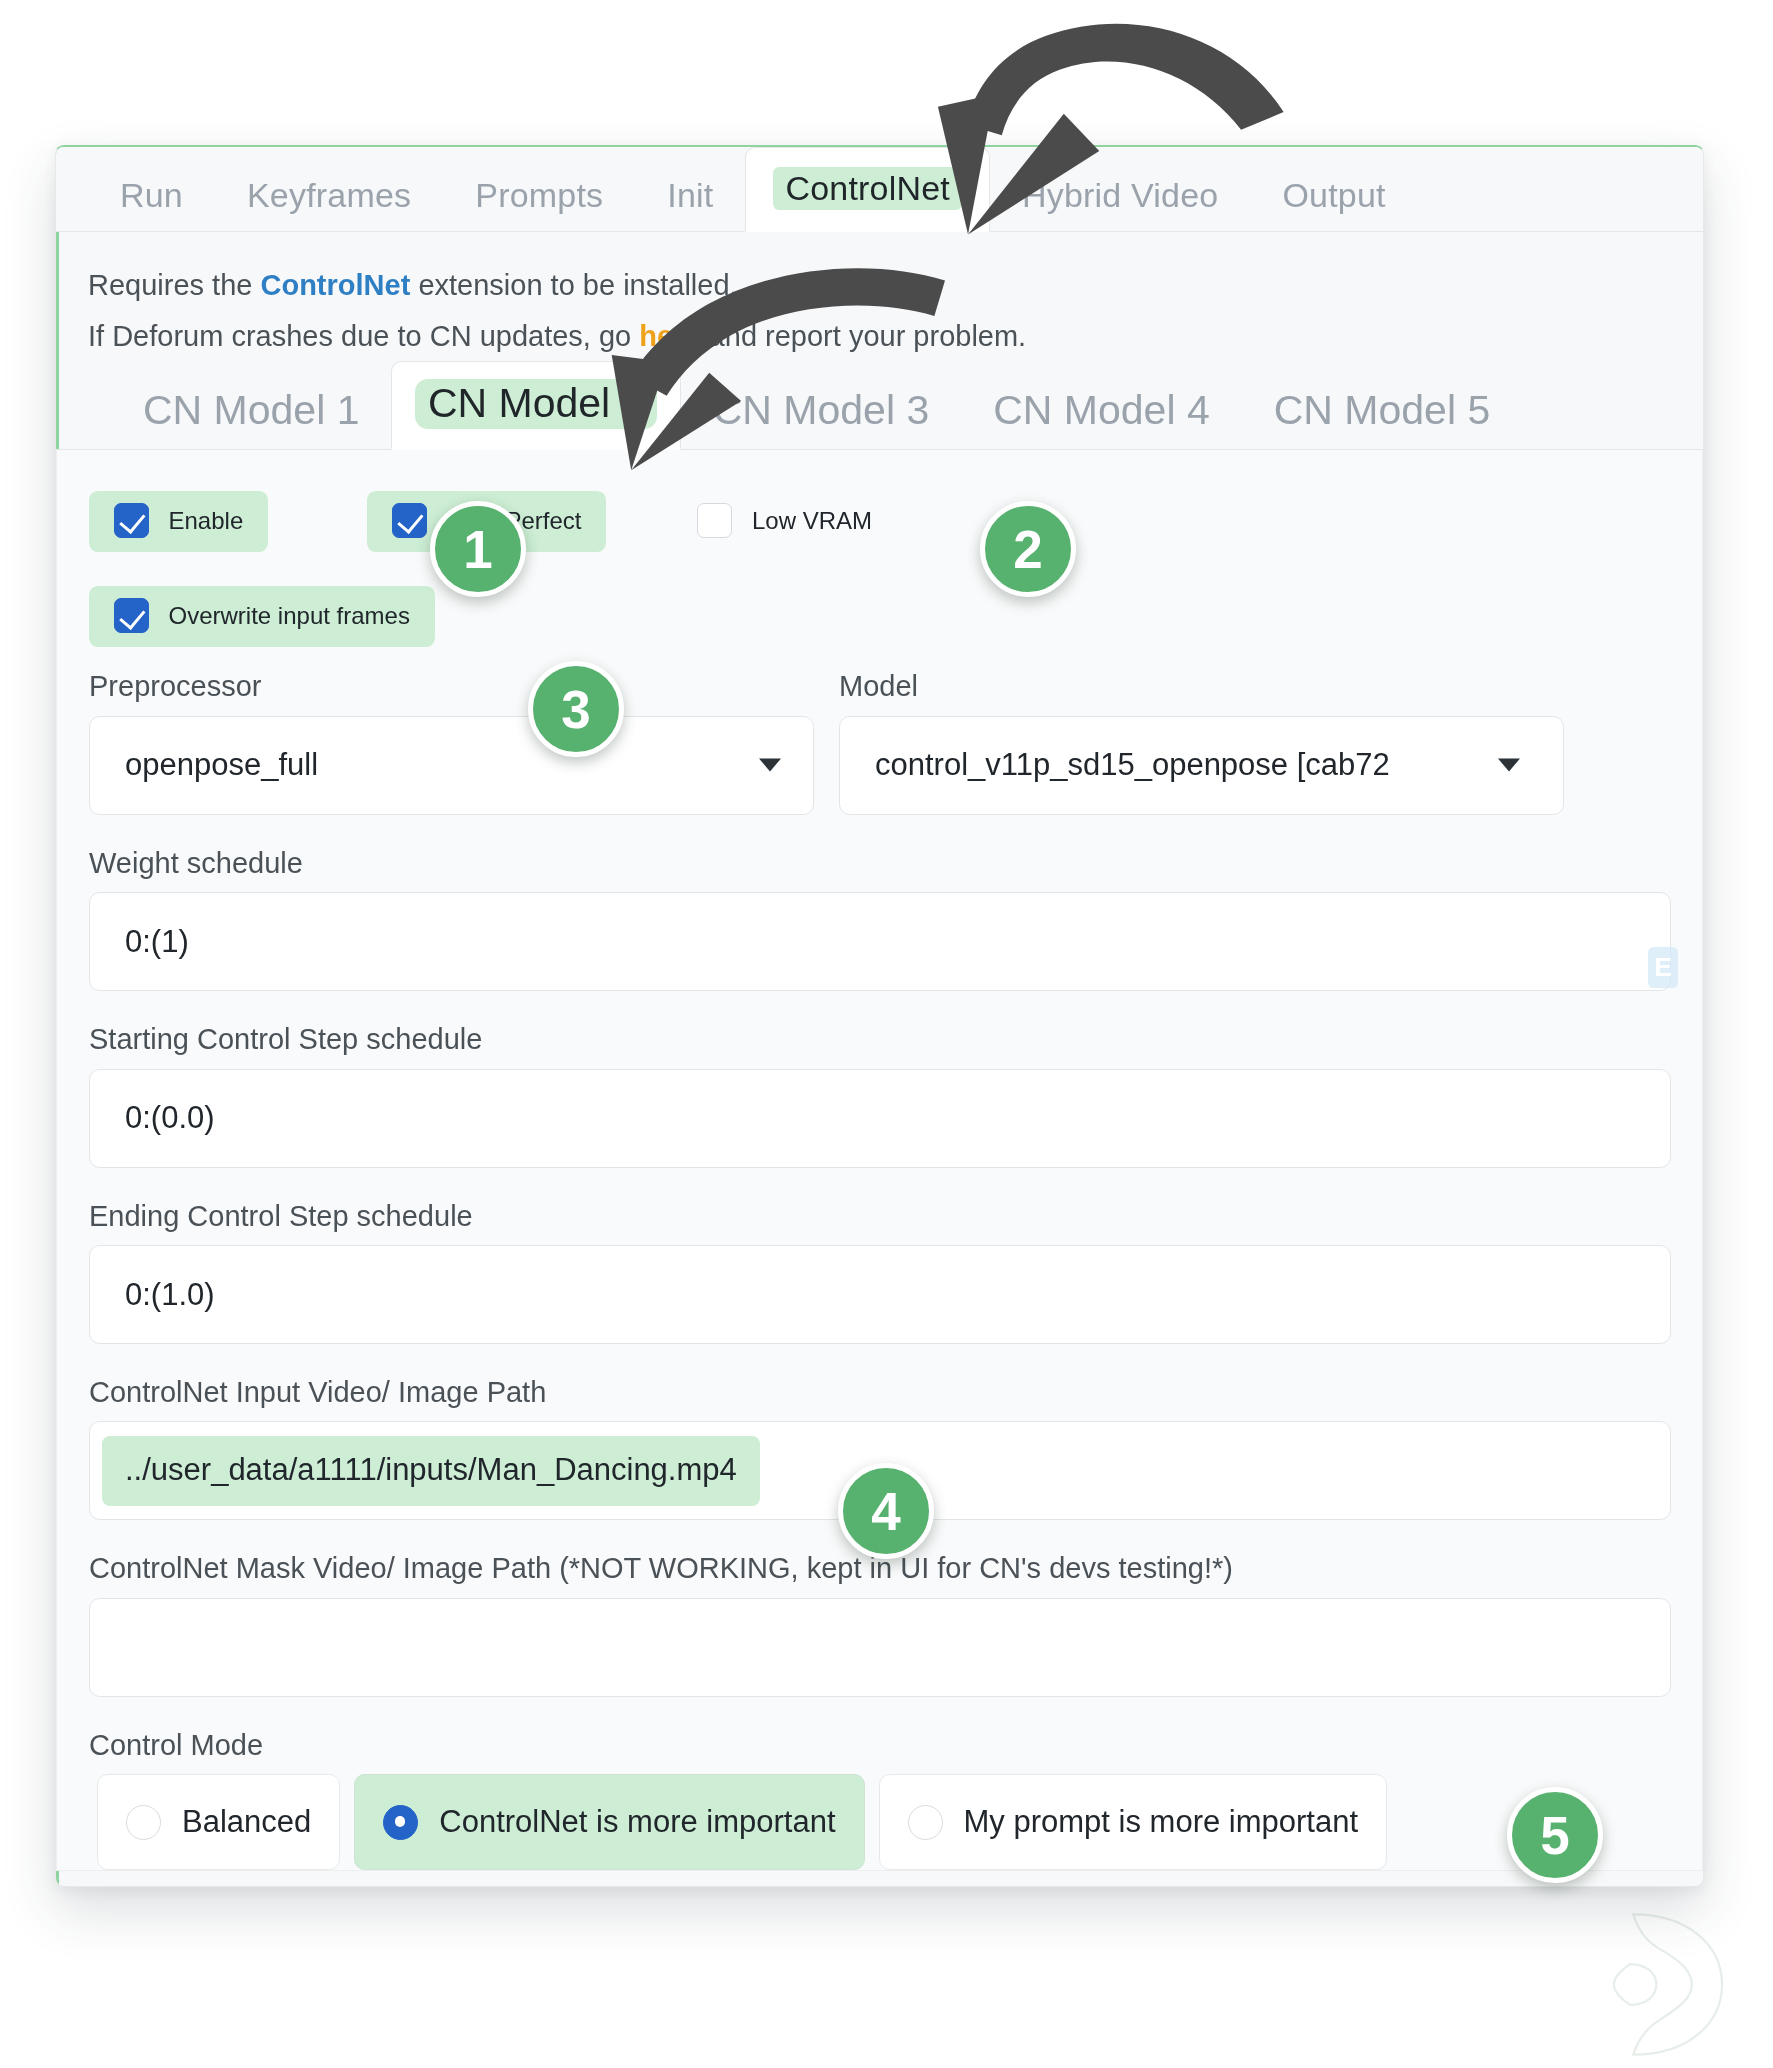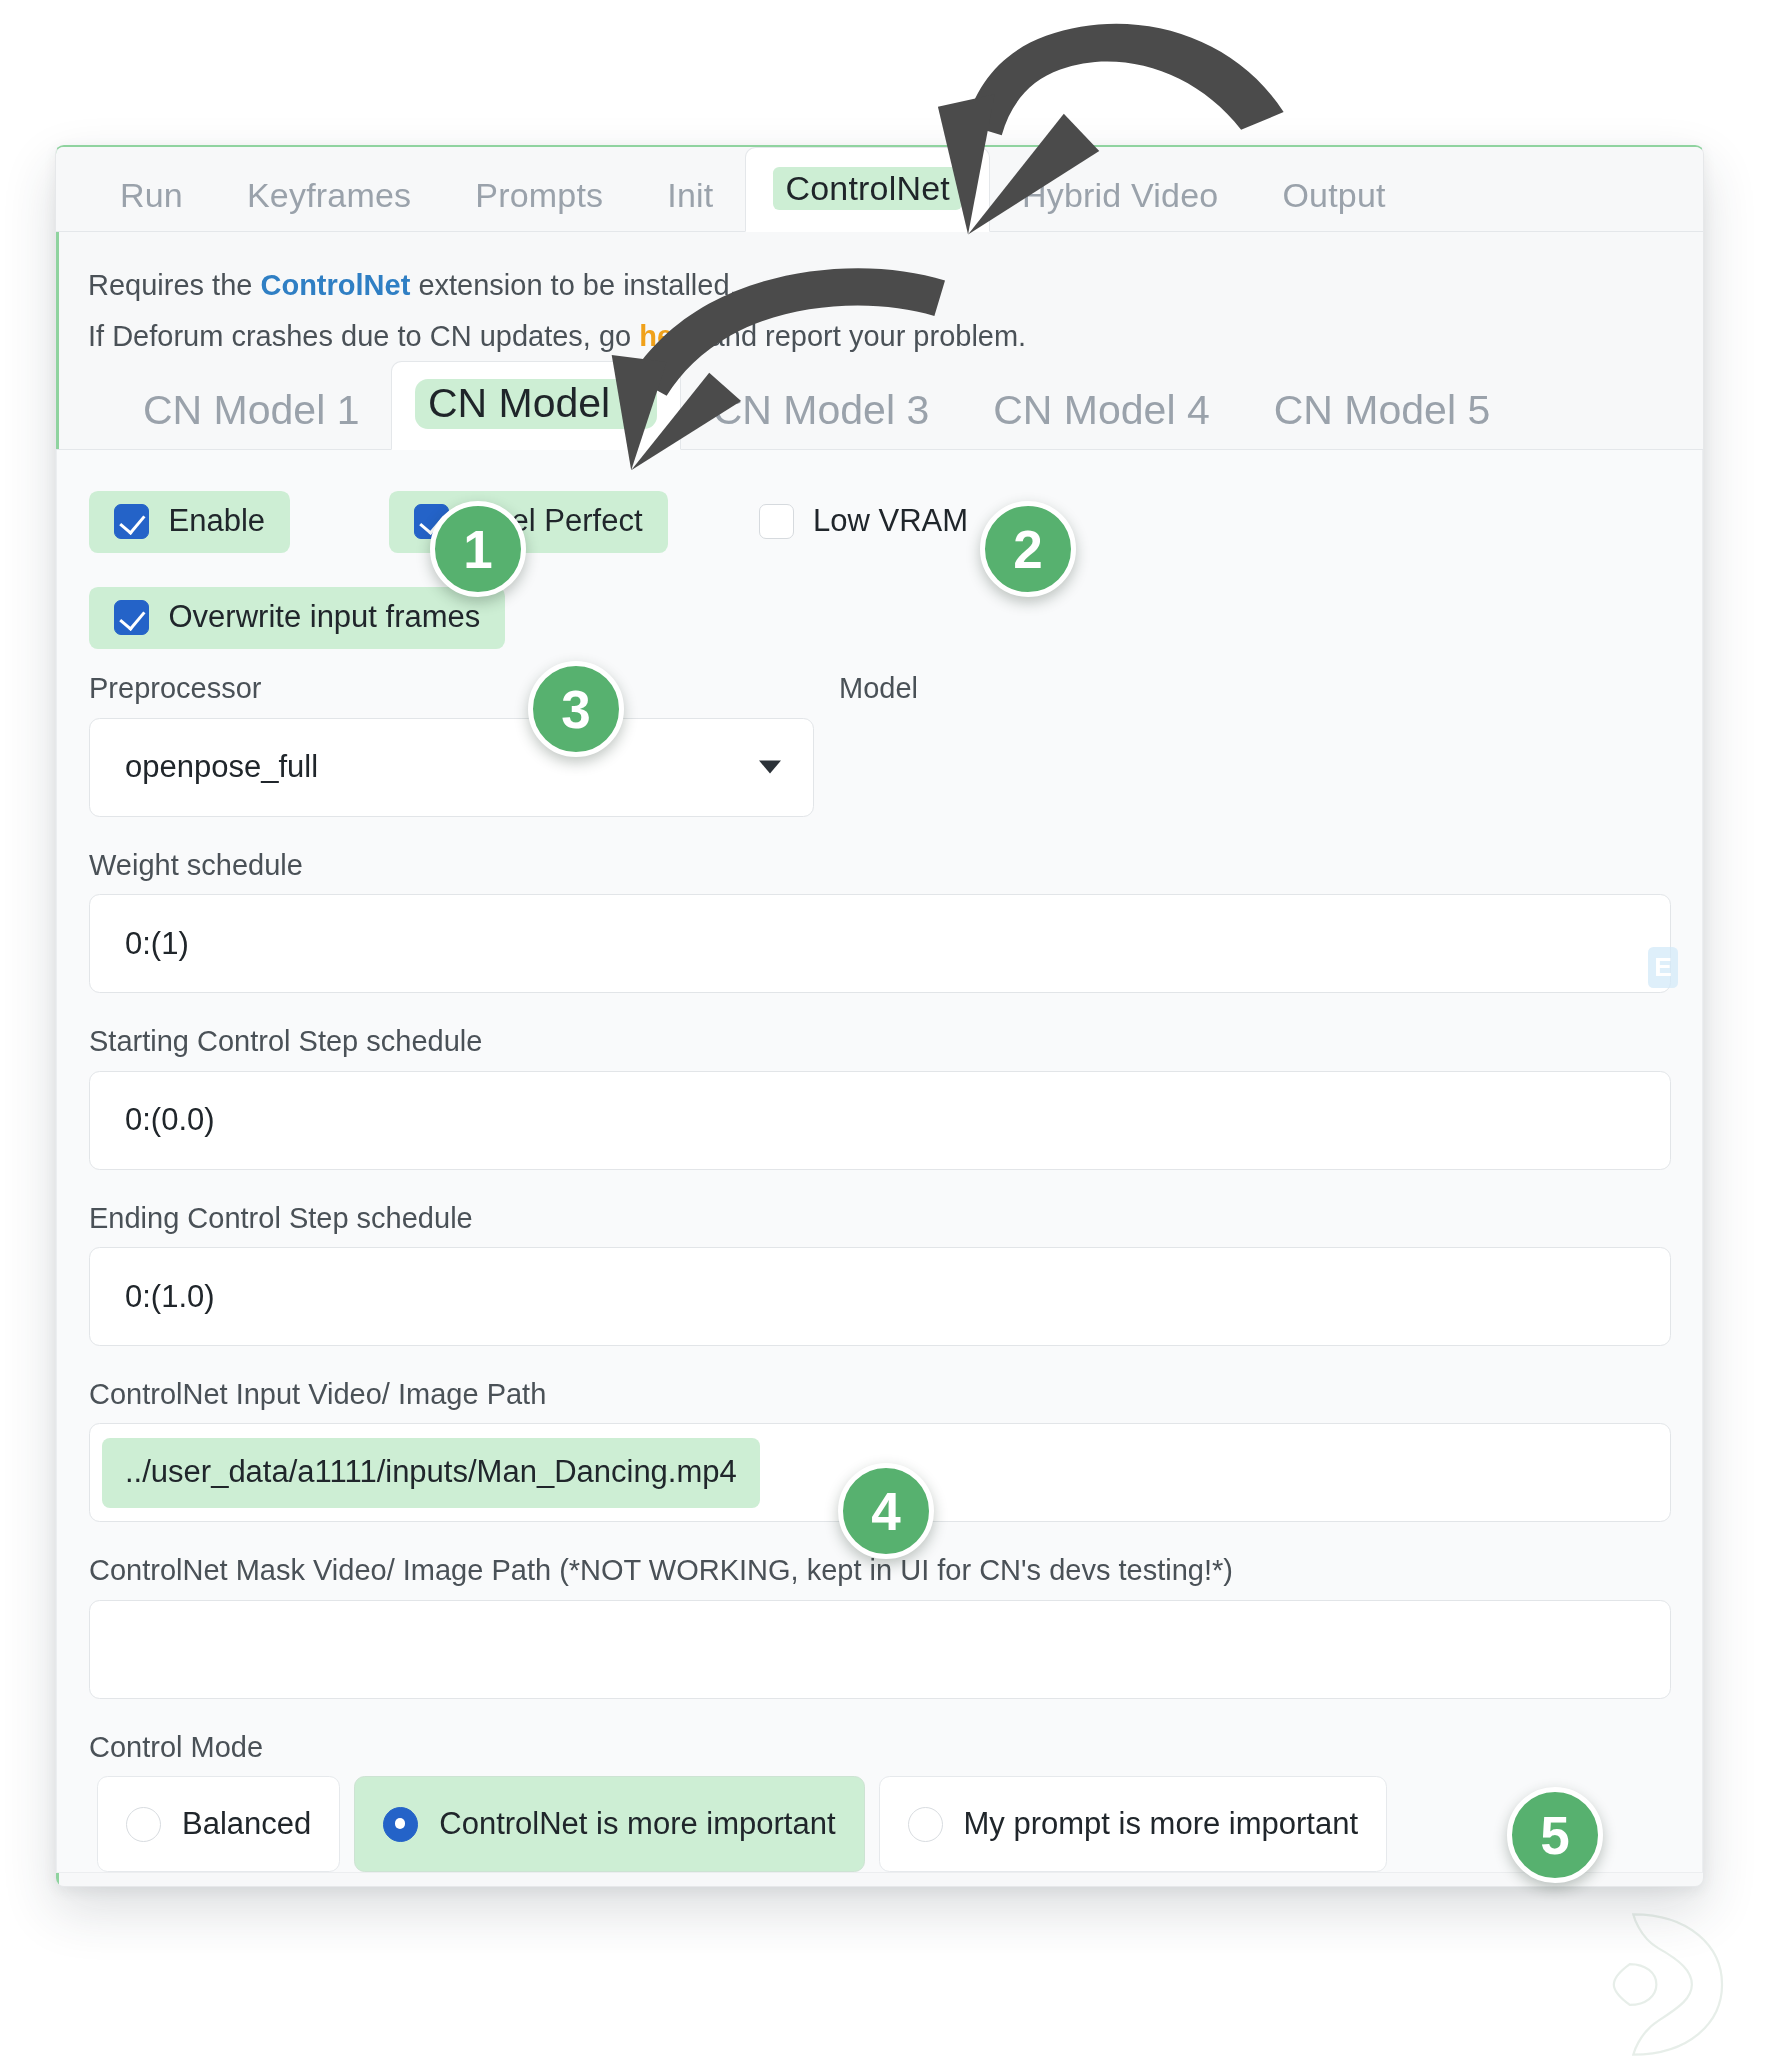--- a/index.html
+++ b/index.html
@@ -156,21 +156,21 @@
   }
   .chkwrap {
     display: flex;
     align-items: center;
     gap: 19.5px;
     padding: 12.4px 25px 14px 25px;
     border-radius: 8.9px;
     white-space: nowrap;
   }
   .chkwrap.hl { background: #cdeed4; }
-  .chkwrap .lbl { font-size: 31px; color: #20262b; }
+  .chkwrap .lbl { font-size: 24px; color: #20262b; }
   .cbox {
     width: 35px; height: 35px;
     border-radius: 7px;
     background: #ffffff;
     border: 1.8px solid #d6dade;
     flex: 0 0 auto;
     position: relative;
   }
   .cbox.on {
     background: #2463c8;
@@ -401,20 +401,24 @@
         </div>
 
         <div class="fieldblock">
           <div class="tworow">
             <div class="flabel" style="width:725px;">Preprocessor</div>
             <div class="flabel" style="width:725px;">Model</div>
           </div>
           <div class="tworow">
             <div class="sel">
               <span>openpose_full</span>
+              <span class="caret"></span>
+            </div>
+            <div class="sel model">
+              <span>control_v11p_sd15_openpose [cab72</span>
               <span class="caret"></span>
             </div>
           </div>
         </div>
 
         <div class="row-gap"></div>
 
         <div class="fieldblock">
           <div class="flabel">Weight schedule</div>
           <div class="input">

